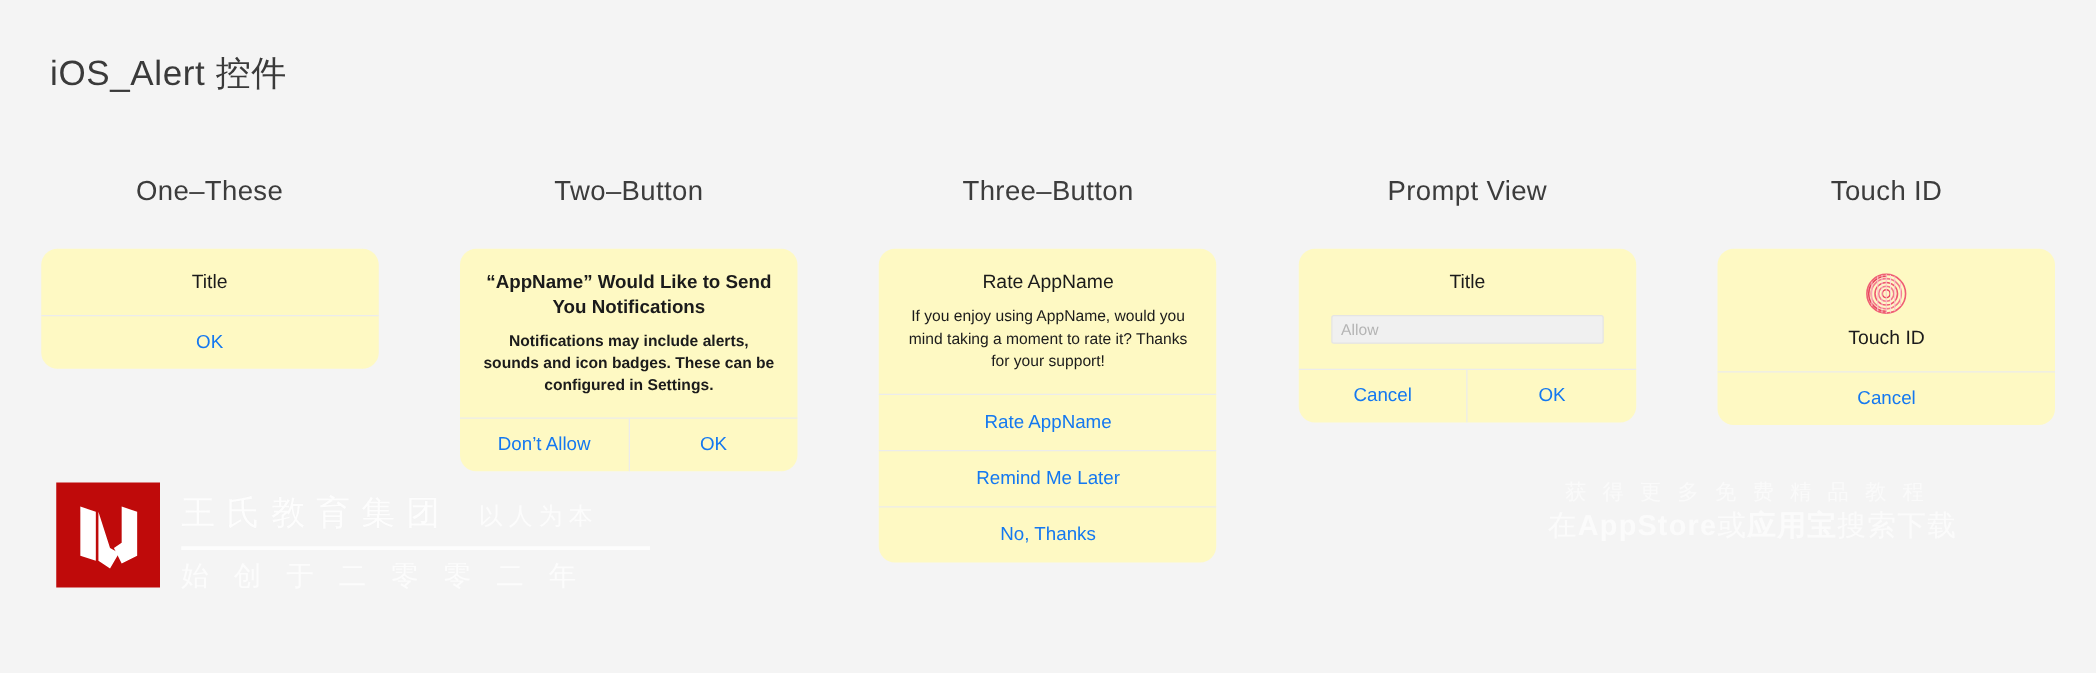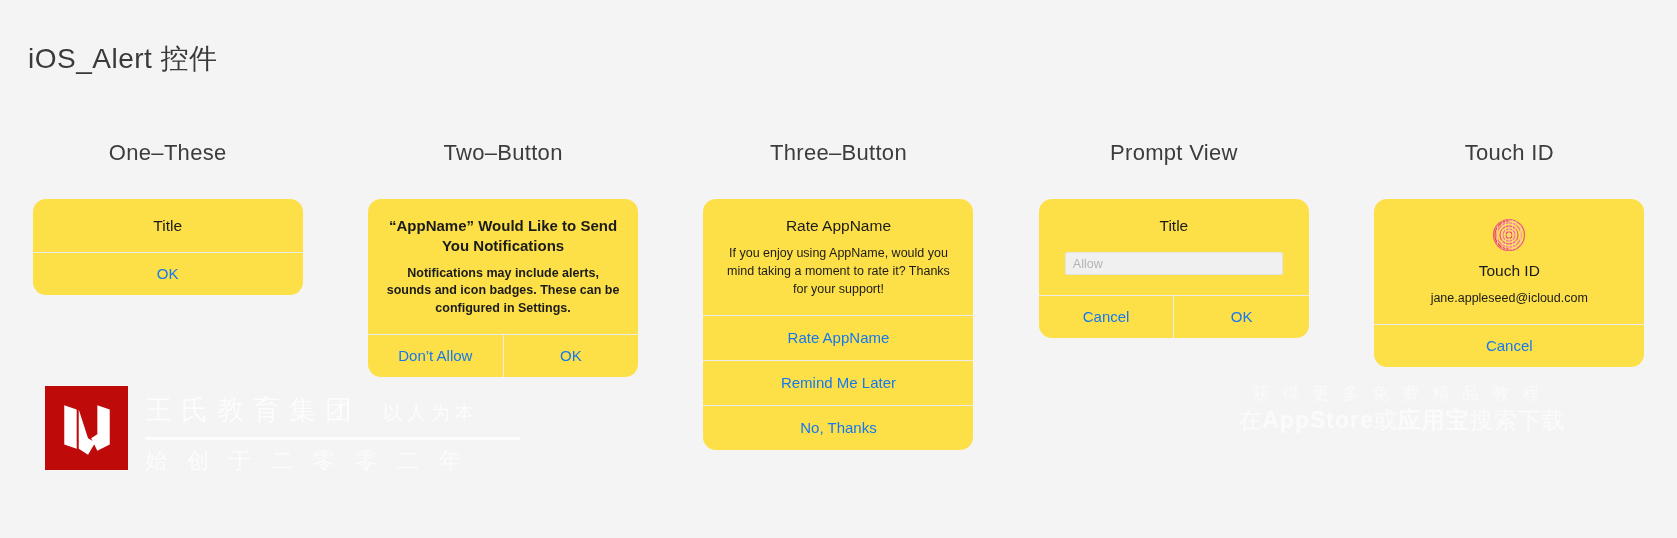--- a/index.html
+++ b/index.html
@@ -5,39 +5,39 @@
   * { box-sizing: border-box; margin: 0; padding: 0; }
   html, body {
     width: 1677px; height: 538px;
     background: #f4f4f4;
     font-family: "Liberation Sans", sans-serif;
     overflow: hidden;
   }
   .page { position: relative; width: 1677px; height: 538px; }
 
   .page-title {
-    position: absolute; left: 28px; top: 40px;
+    position: absolute; left: 40px; top: 40px;
     font-size: 28px; font-weight: 400; color: #3a3a3a;
     letter-spacing: .5px;
   }
 
   .columns {
     position: absolute; left: 0; top: 140px; width: 1677px;
     display: flex; align-items: flex-start;
   }
   .col { width: 335.4px; display: flex; flex-direction: column; align-items: center; }
 
   .col-header {
     font-size: 22px; color: #3c3c3c; font-weight: 400;
     margin-bottom: 33px; letter-spacing: .3px;
   }
 
   .alert {
     width: 270px;
-    background: #fde047;
+    background: #fef9c3;
     border-radius: 13px;
     overflow: hidden;
     box-shadow: 0 0 0 0 rgba(0,0,0,0);
   }
   .alert-body { padding: 17px 16px 16px; text-align: center; }
   .alert-title {
     font-size: 15.5px; color: #1b1b1b; font-weight: 400; line-height: 1.32;
   }
   .alert-title.bold { font-weight: 700; font-size: 15px; }
   .alert-msg {
@@ -200,21 +200,20 @@
               <path d="M20 2 L20 38" stroke="#fbc3cc" stroke-width="1"></path>
               <path d="M12 4 L12 36" stroke="#fbc3cc" stroke-width="1"></path>
               <path d="M28 4 L28 36" stroke="#fbc3cc" stroke-width="1"></path>
               <path d="M6.5 9 L6.5 31" stroke="#fbc3cc" stroke-width="1"></path>
               <path d="M33.5 9 L33.5 31" stroke="#fbc3cc" stroke-width="1"></path>
               <path d="M16 2.6 L16 37.4" stroke="#fdd8de" stroke-width="0.8"></path>
               <path d="M24 2.6 L24 37.4" stroke="#fdd8de" stroke-width="0.8"></path>
             </g>
           </svg>
           <div class="alert-title">Touch ID</div>
-          <div class="alert-msg">jane.appleseed@icloud.com</div>
         </div>
         <div class="divider-h"></div>
         <div class="btn-row">
           <div class="alert-btn">Cancel</div>
         </div>
       </div>
     </div>
 
   </div>
 

